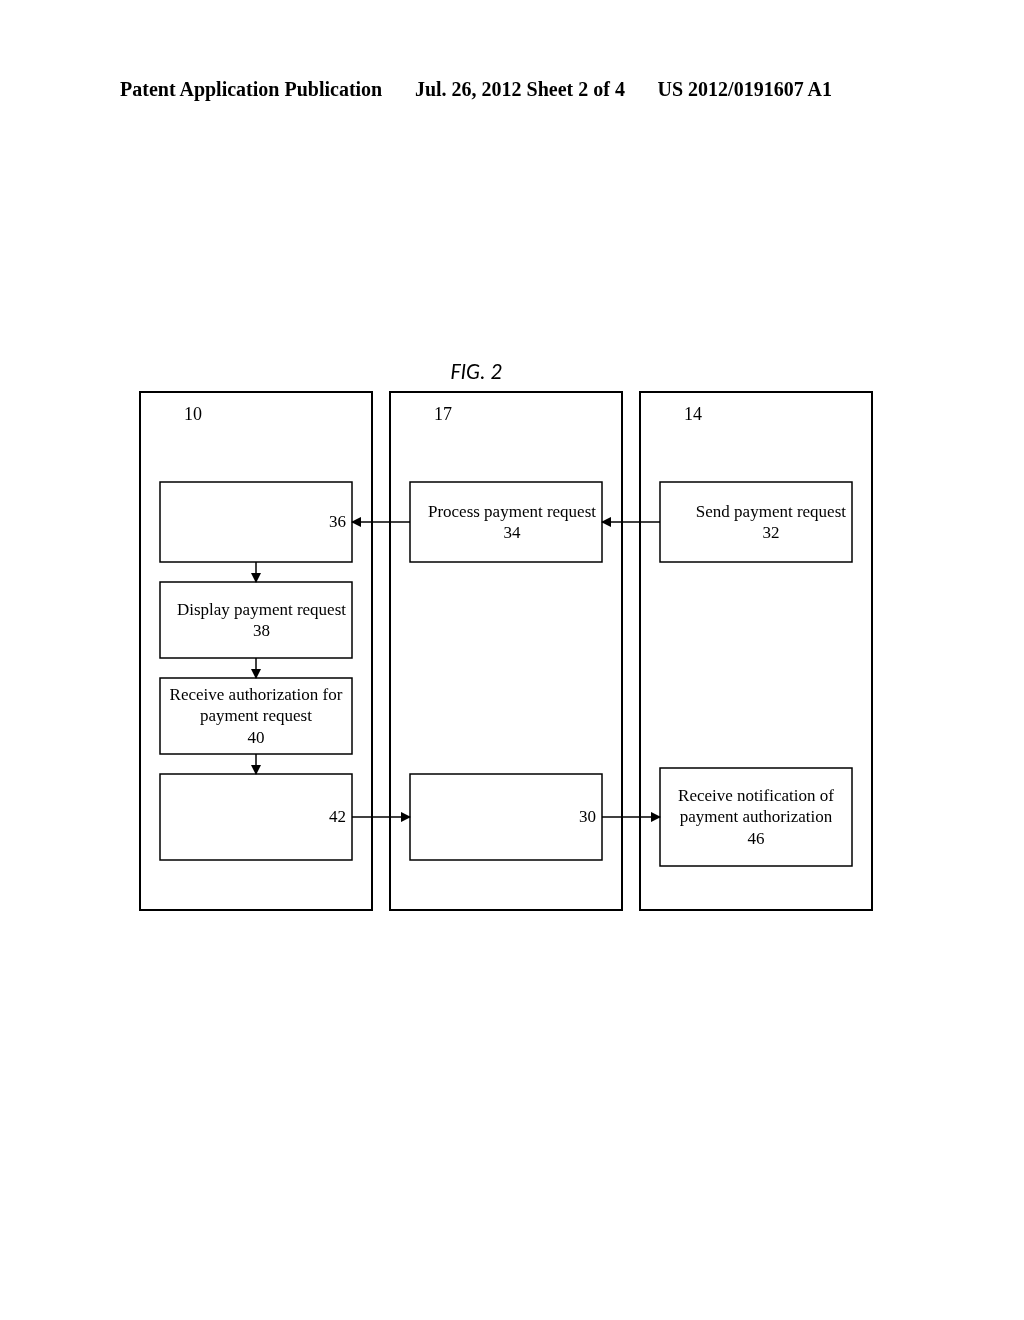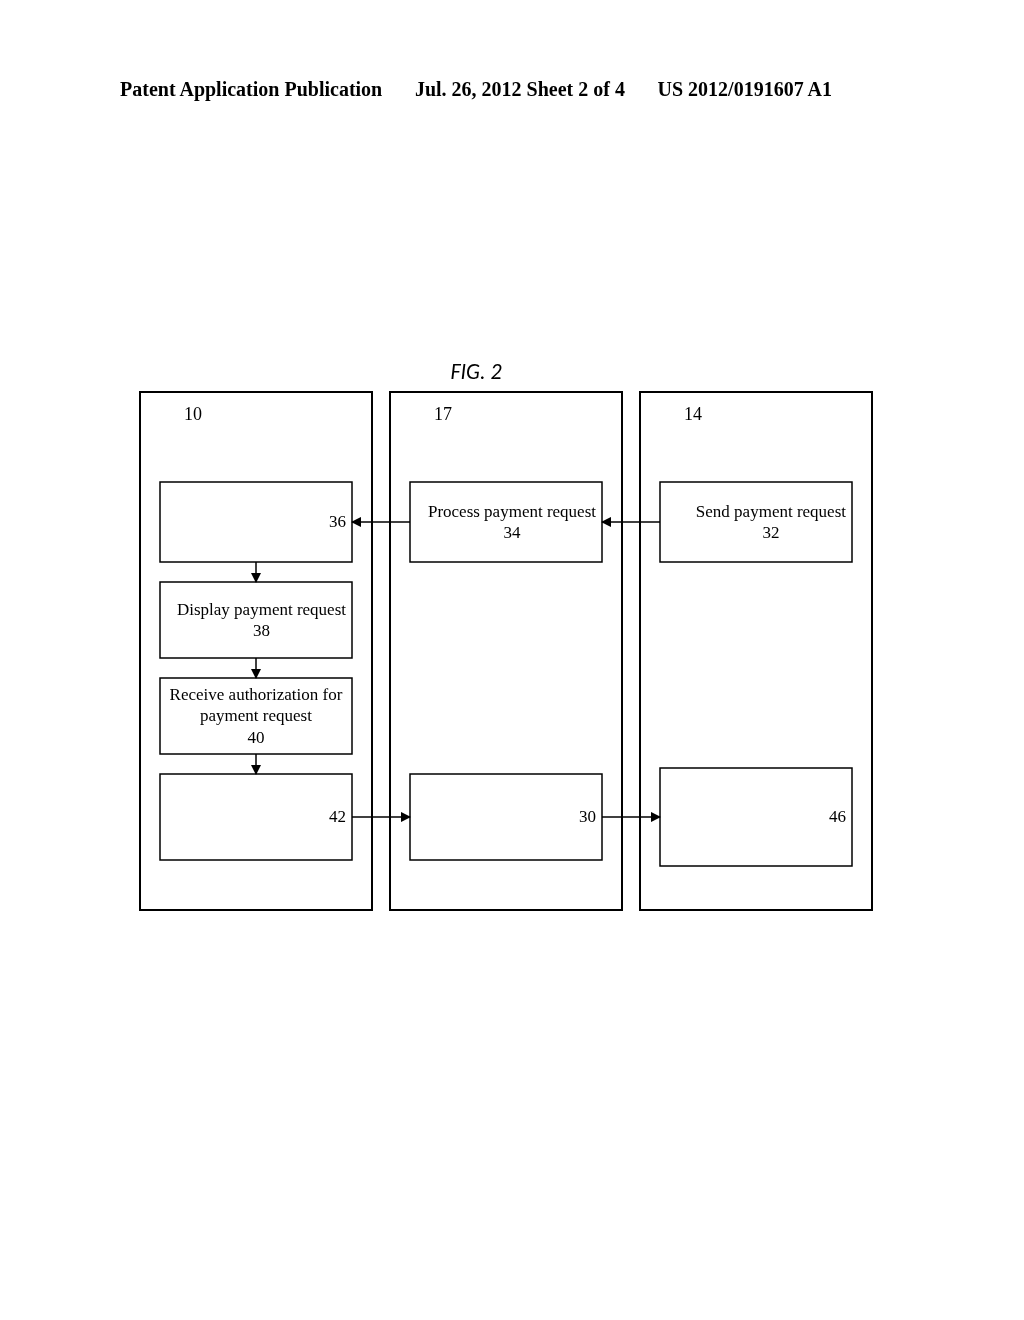--- a/index.html
+++ b/index.html
@@ -175,20 +175,21 @@
           <div>
             <div>30</div>
           </div>
         </div>
       </foreignObject>
 
       <rect x="520" y="376" width="192" height="98" fill="none" stroke="#000" stroke-width="1.5"></rect>
       <foreignObject x="520" y="376" width="192" height="98">
         <div class="box-text">
           <div>
+            <div>Receive notification of payment authorization</div>
             <div>46</div>
           </div>
         </div>
       </foreignObject>
 
       <line x1="520" y1="130" x2="462" y2="130" stroke="#000" stroke-width="1.5" marker-end="url(#arrow)"></line>
       <line x1="270" y1="130" x2="212" y2="130" stroke="#000" stroke-width="1.5" marker-end="url(#arrow)"></line>
 
       <line x1="116" y1="170" x2="116" y2="190" stroke="#000" stroke-width="1.5" marker-end="url(#arrow)"></line>
       <line x1="116" y1="266" x2="116" y2="286" stroke="#000" stroke-width="1.5" marker-end="url(#arrow)"></line>

